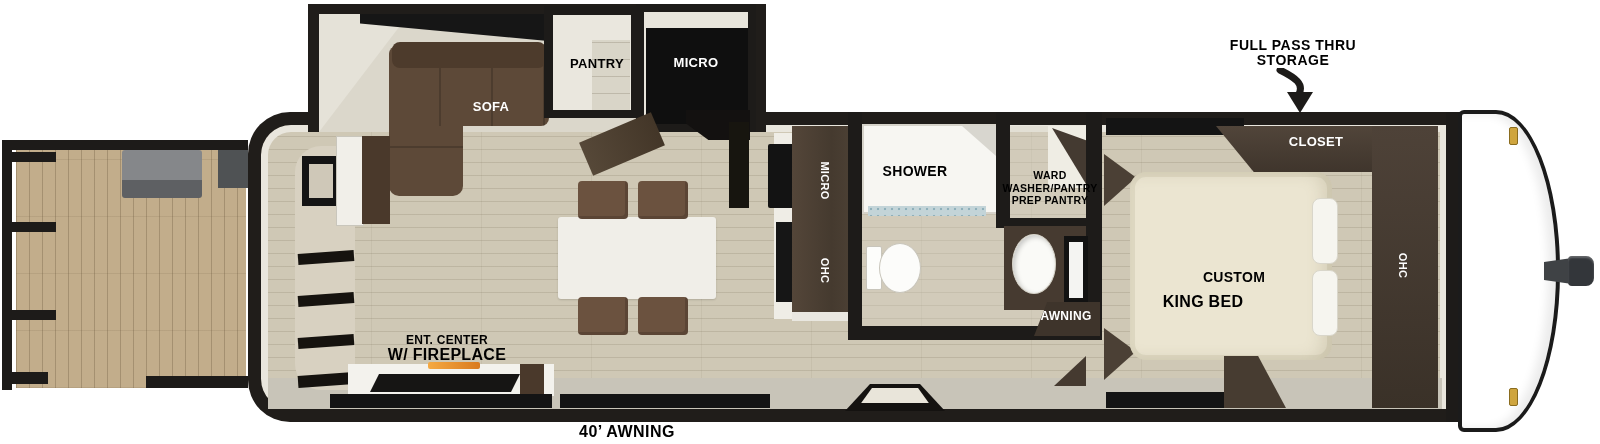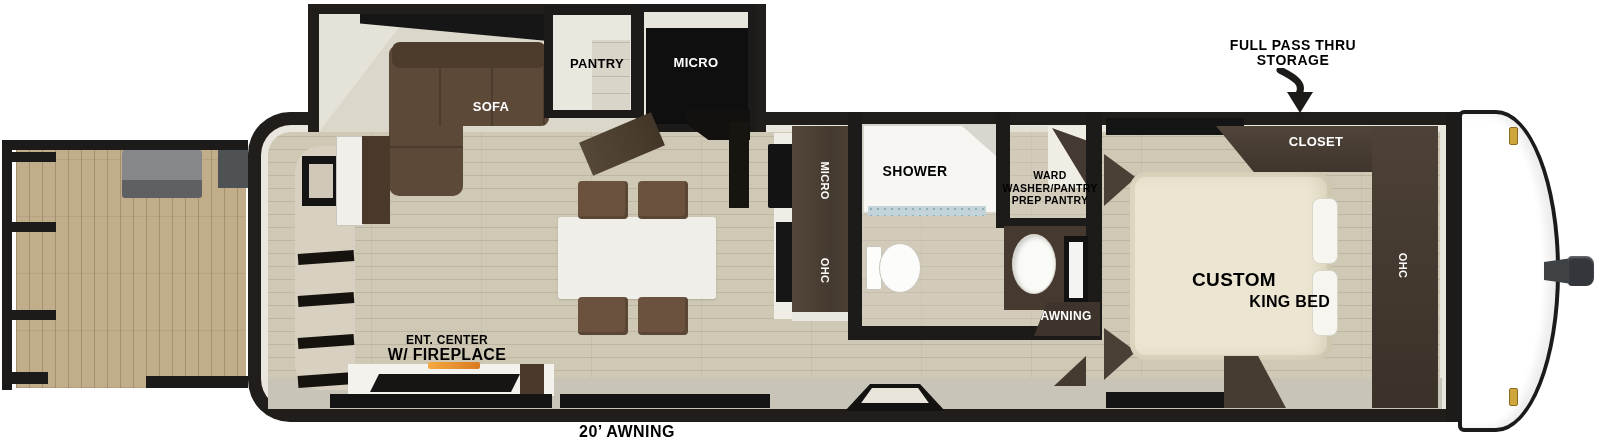--- a/index.html
+++ b/index.html
@@ -128,22 +128,22 @@
   .tri-bed-door{left:1054px;top:356px;width:32px;height:30px;background:#453a30;clip-path:polygon(0 100%,100% 0,100% 100%);}
 
   
   .tri-swing{width:32px;height:52px;background:#4b4035;clip-path:polygon(0 0,100% 45%,0 100%);}
   .tri-swing-top{left:1104px;top:154px;} .tri-swing-bot{left:1104px;top:328px;}
   .bed{left:1130px;top:172px;width:202px;height:188px;background:#ebe5d1;border-radius:16px;
     box-shadow:inset 0 0 0 5px rgba(150,140,110,.15), inset -10px 0 16px rgba(120,110,80,.18);}
   .pillow{width:24px;height:64px;background:#f6f5ef;border:1px solid #d9d6ca;border-radius:8px;}
   .pillow1{left:1312px;top:198px;} .pillow2{left:1312px;top:270px;}
   .bed-l1{left:1138px;top:246px;width:192px;font-size:16px;}
-  .bed-l2{left:1138px;top:270px;width:192px;font-size:19px;}
-  .bed-l3{left:1138px;top:294px;width:192px;font-size:16px;text-align:right;}
+  .bed-l2{left:1138px;top:270px;width:192px;font-size:14px;}
+  .bed-l3{left:1107px;top:294px;width:192px;font-size:16px;}
   .closet-bar{left:1216px;top:126px;width:222px;height:46px;background:linear-gradient(180deg,#51453a,#3f352c);clip-path:polygon(0 0,100% 0,100% 100%,17% 100%);}
   .closet-lbl{left:1246px;top:135px;width:140px;font-size:13px;}
   .wardrobe{left:1372px;top:126px;width:66px;height:282px;background:linear-gradient(180deg,#4e4238,#3a3128);}
   .bohc-lbl{left:1372px;top:260px;width:60px;font-size:11px;}
   .foot-bench{left:1224px;top:356px;width:62px;height:52px;background:#473c31;clip-path:polygon(0 0,55% 0,100% 100%,0 100%);}
 
   
   .front-wall{left:1446px;top:112px;width:16px;height:310px;background:#1d1b19;}
   .front-cap{left:1458px;top:110px;width:94px;height:314px;background:#fff;border:4px solid #1b1b1b;
     border-radius:6px 64px 64px 6px / 6px 160px 160px 6px;box-shadow:inset -8px 0 10px rgba(0,0,0,.08);}
@@ -289,15 +289,15 @@
   <div class="abs marker marker-bottom"></div>
   <div class="abs hitch-tongue"></div>
   <div class="abs hitch-head"></div>
 
   <div class="abs lbl storage-l1">FULL PASS THRU</div>
   <div class="abs lbl storage-l2">STORAGE</div>
   <svg class="abs storage-arrow" width="44" height="48" viewBox="0 0 44 48">
     <path d="M8 2 C 24 10, 32 16, 27 26" fill="none" stroke="#1d1b19" stroke-width="7" stroke-linecap="round"></path>
     <polygon points="15,24 41,24 28,45" fill="#1d1b19"></polygon>
   </svg>
-  <div class="abs lbl awning-lbl">20’ AWNING</div>
+  <div class="abs lbl awning-lbl">40’ AWNING</div>
 
 </div>
 
 </body></html>

